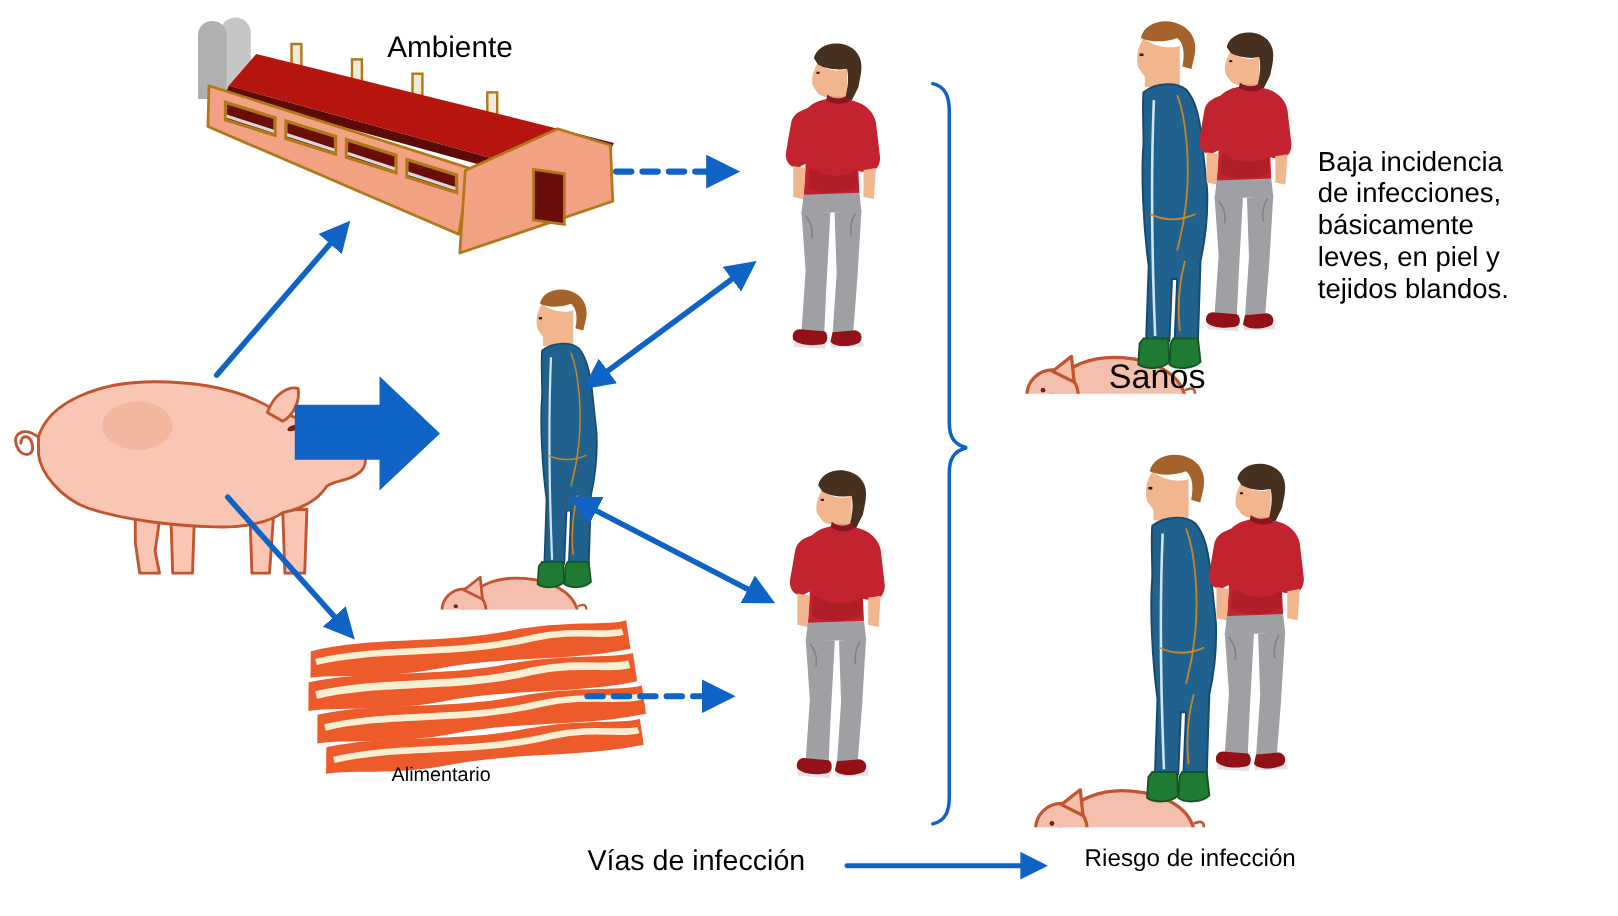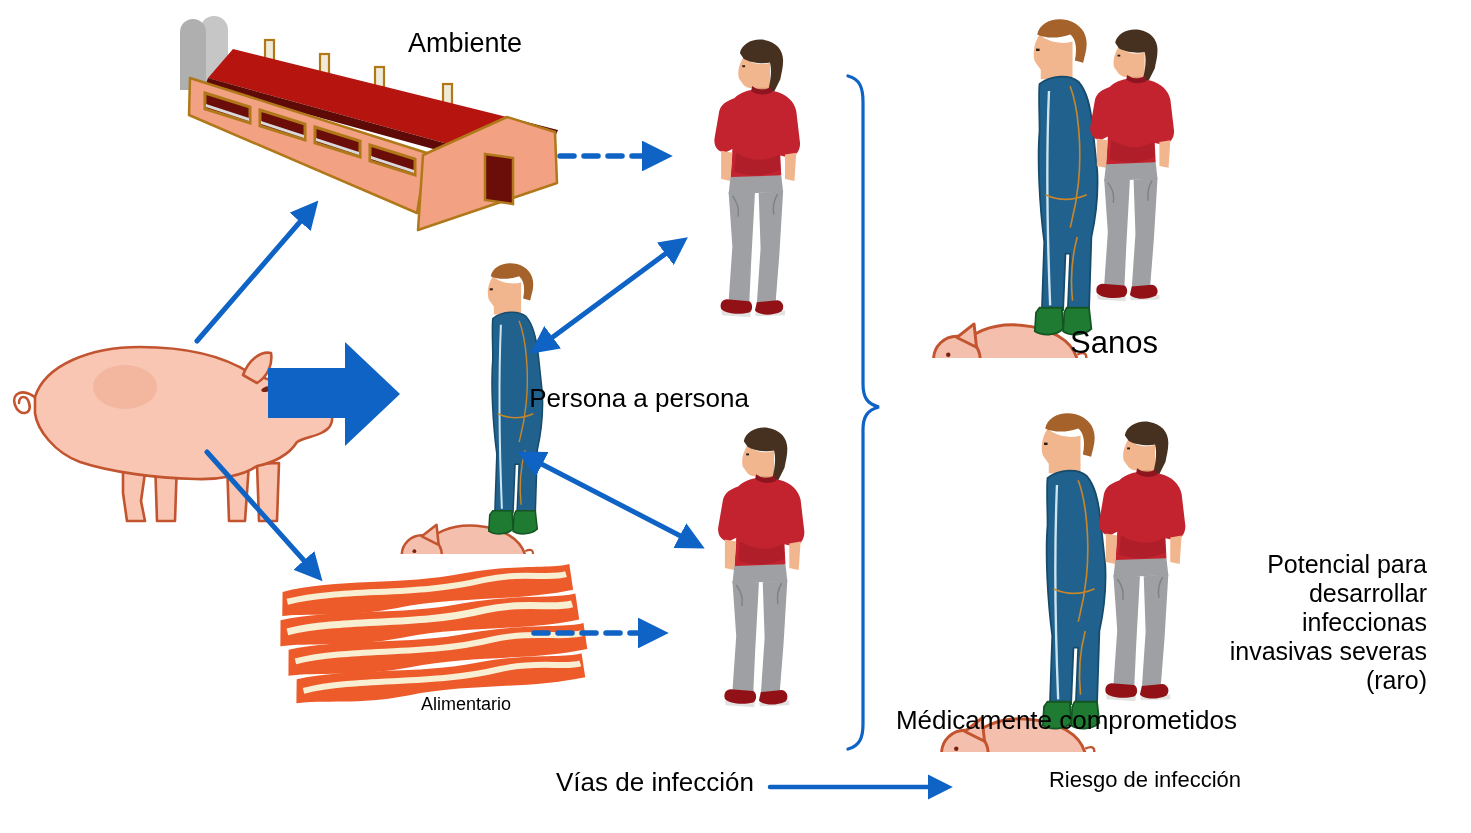--- a/index.html
+++ b/index.html
@@ -1,19 +1,19 @@
 <!DOCTYPE html>
 <html><head>
 <meta charset="utf-8">
 <style>
   html,body{margin:0;padding:0;background:#fff;}
   .canvas{position:relative;width:1471px;height:833px;background:#ffffff;overflow:hidden;
           font-family:"Liberation Sans",sans-serif;}
   .abs{position:absolute;}
-  .label{position:absolute;color:#000;text-align:right;line-height:1.12;
+  .label{position:absolute;color:#000;text-align:left;line-height:1.12;
          font-family:"Liberation Sans",sans-serif;}
   .textblock{white-space:pre-line;line-height:29px;}
   svg{display:block;overflow:visible;}
 </style>
 </head>
 <body>
 
 <div class="canvas">
 
   <svg width="0" height="0" style="position:absolute" aria-hidden="true">
@@ -178,25 +178,23 @@
       <path d="M526,456 L696,544" stroke-width="5" marker-start="url(#ah)" marker-end="url(#ah)"></path>
       <path d="M560,156 L662,156" stroke-width="5.5" stroke-dasharray="14 10" marker-end="url(#ah)"></path>
       <path d="M534,633 L658,633" stroke-width="5.5" stroke-dasharray="14 10" marker-end="url(#ah)"></path>
       <path d="M770,787 L944,787" stroke-width="4.5" marker-end="url(#ah)"></path>
       <path d="M848,76 C860,79 863,88 863,102 L863,384 C863,397 867,404 879,407 C867,410 863,417 863,430 L863,724 C863,737 860,746 848,749" stroke-width="3.2"></path>
     </g>
     <polygon points="268,368 345,368 345,342 400,394 345,446 345,418 268,418" fill="#0E63C5"></polygon>
   </svg>
 
   <div class="label" style="left:352px;top:28px;width:170px;font-size:27px">Ambiente</div>
-  <div class="label" style="left:514px;top:384px;width:235px;font-size:26px">Persona a persona</div>
   <div class="label" style="left:356px;top:694px;width:155px;font-size:18px">Alimentario</div>
   <div class="label" style="left:1008px;top:326px;width:150px;font-size:31px">Sanos</div>
-  <div class="label" style="left:882px;top:706px;width:355px;font-size:26px">Médicamente comprometidos</div>
-  <div class="label textblock" style="left:1212px;top:550px;width:215px;font-size:25px">Potencial para
-desarrollar
-infeccionas
-invasivas severas
-(raro)</div>
+  <div class="label textblock" style="left:1198px;top:133px;width:205px;font-size:25px">Baja incidencia
+de infecciones,
+básicamente
+leves, en piel y
+tejidos blandos.</div>
   <div class="label" style="left:534px;top:768px;width:220px;font-size:26px">Vías de infección</div>
   <div class="label" style="left:986px;top:768px;width:255px;font-size:22px">Riesgo de infección</div>
 
 </div>
 
 </body></html>

